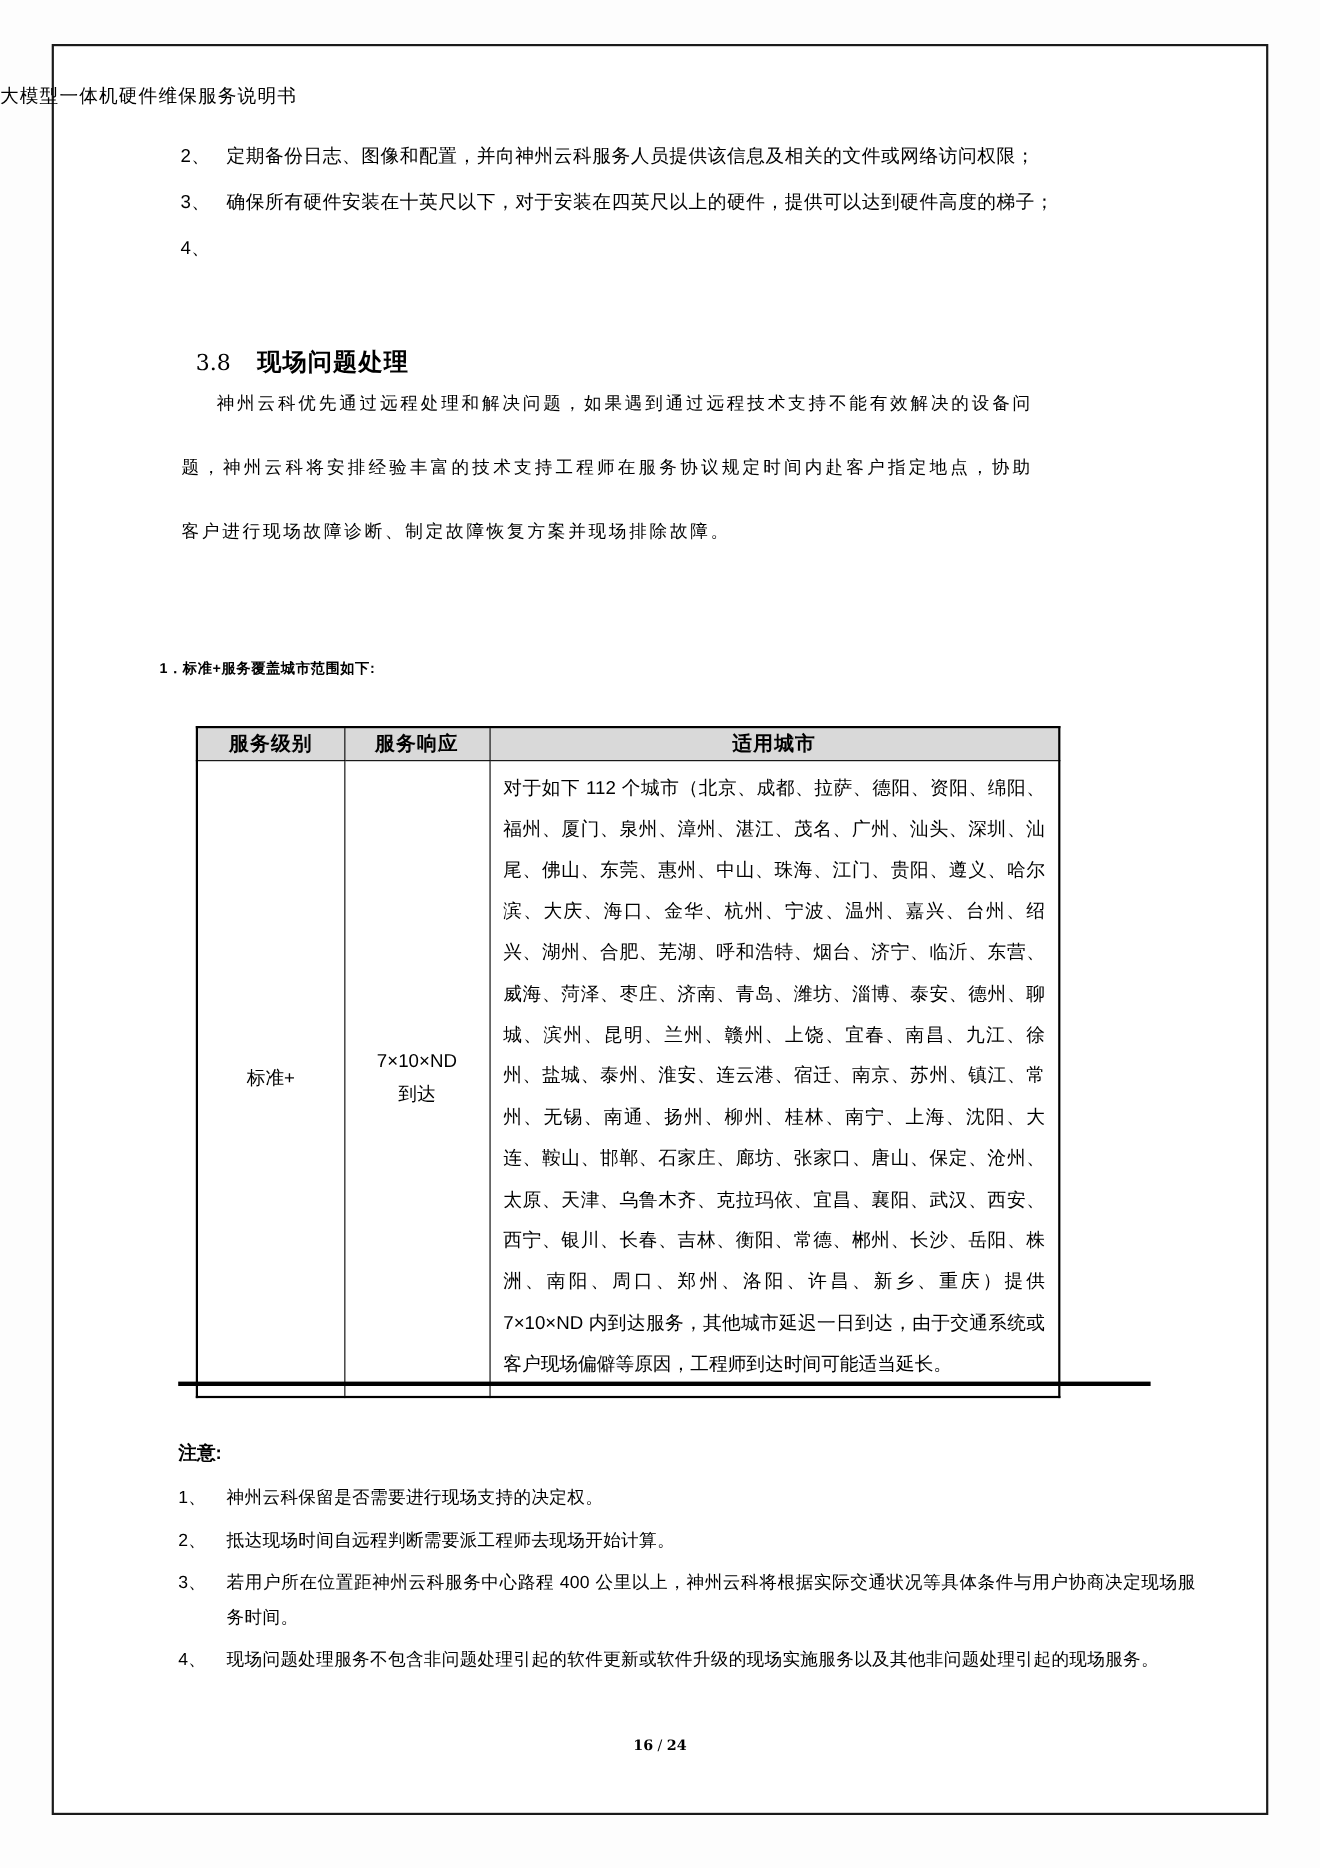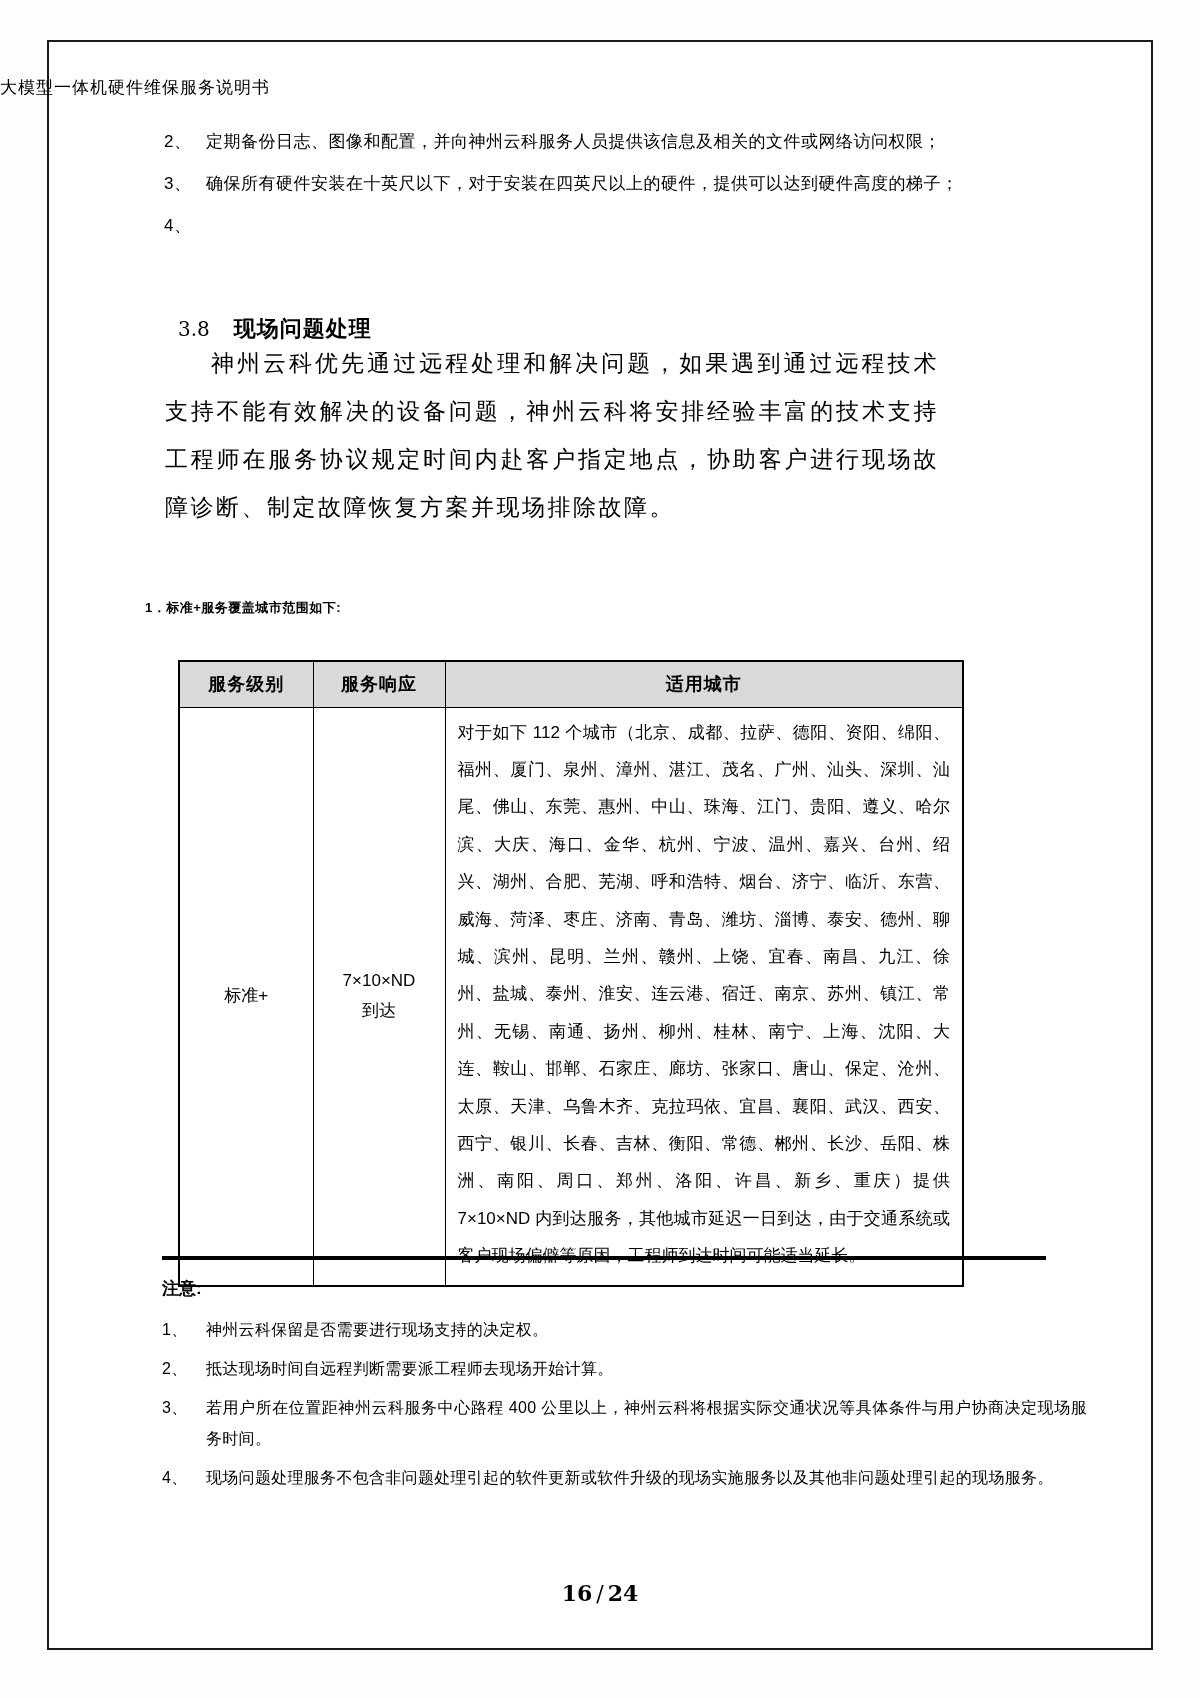--- a/index.html
+++ b/index.html
@@ -50,22 +50,22 @@
   .section-title {
     font-size: 22px;
     font-weight: bold;
     letter-spacing: 1px;
     margin-top: 40px;
   }
   .paragraphs {
     position: absolute;
     left: 165px; top: 339px;
     width: 774px;
-    font-size: 23px;
-    line-height: 48px;
+    font-size: 16px;
+    line-height: 58px;
     letter-spacing: 2.5px;
     text-align: justify;
   }
   .paragraphs p { text-indent: 2em; }
   .table-label {
     position: absolute;
     left: 145px; top: 599px;
     font-size: 13px;
     font-weight: bold;
     letter-spacing: 0.5px;
@@ -74,21 +74,21 @@
     position: absolute;
     left: 178px; top: 660px;
     width: 784px;
     border-collapse: collapse;
     border: 2px solid #000;
     table-layout: fixed;
   }
   .service-table th, .service-table td { border: 1px solid #000; }
   .service-table th {
     background: #d9d9d9;
-    height: 46px;
+    height: 30px;
     font-size: 18px;
     font-weight: bold;
     text-align: center;
     letter-spacing: 1px;
   }
   .col-level { width: 134px; }
   .col-response { width: 132px; }
   .col-cities { width: 518px; }
   .service-table td {
     vertical-align: middle;
@@ -110,37 +110,38 @@
   }
   .notes {
     position: absolute;
     left: 162px; top: 1277px;
     width: 925px;
   }
   .notes-label {
     font-size: 17px;
     font-weight: bold;
     margin-bottom: 14px;
+    margin-top: 32px;
   }
   .note-row {
     display: flex;
     font-size: 16px;
     line-height: 31px;
     margin-bottom: 8px;
     letter-spacing: 0.3px;
   }
   .note-num { flex: 0 0 44px; }
   .note-text { flex: 1; text-align: justify; }
   .footer-pagenum {
     position: absolute;
     left: 0; top: 1580px;
     width: 1200px;
     text-align: center;
     font-family: "DejaVu Serif", "Liberation Serif", serif;
-    font-size: 22px;
+    font-size: 13px;
   }
   .footer-pagenum .pg-bold { font-weight: bold; }
   .footer-pagenum .pg-sep { font-weight: normal; padding: 0 4px; }
 </style>
 </head>
 <body>
 
 <div class="frame"></div>
 
 <div class="header-title">大模型一体机硬件维保服务说明书</div>

